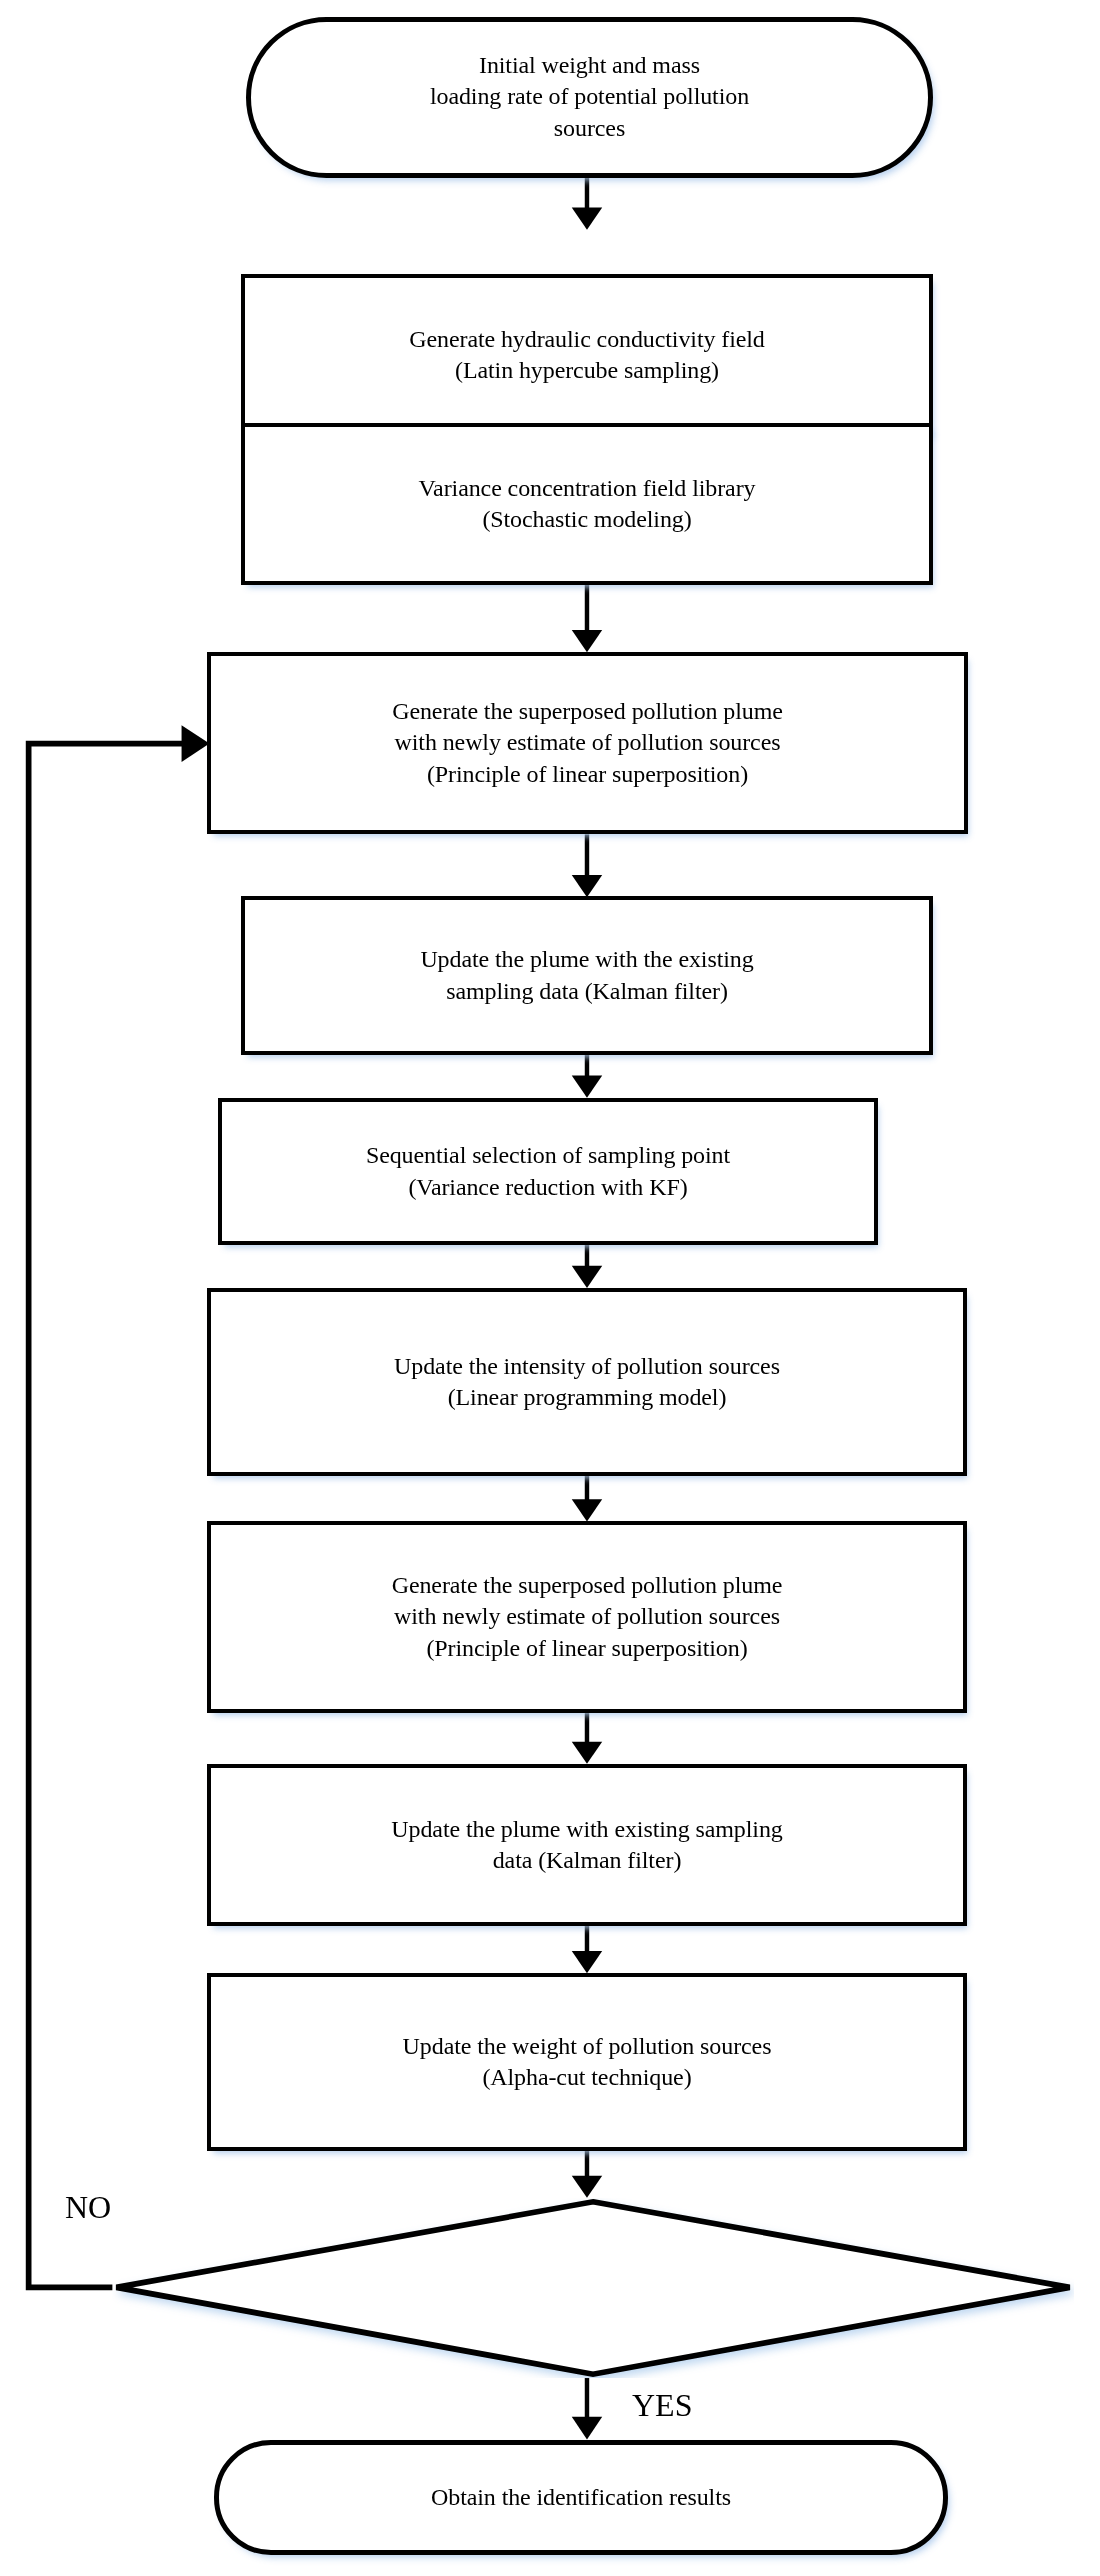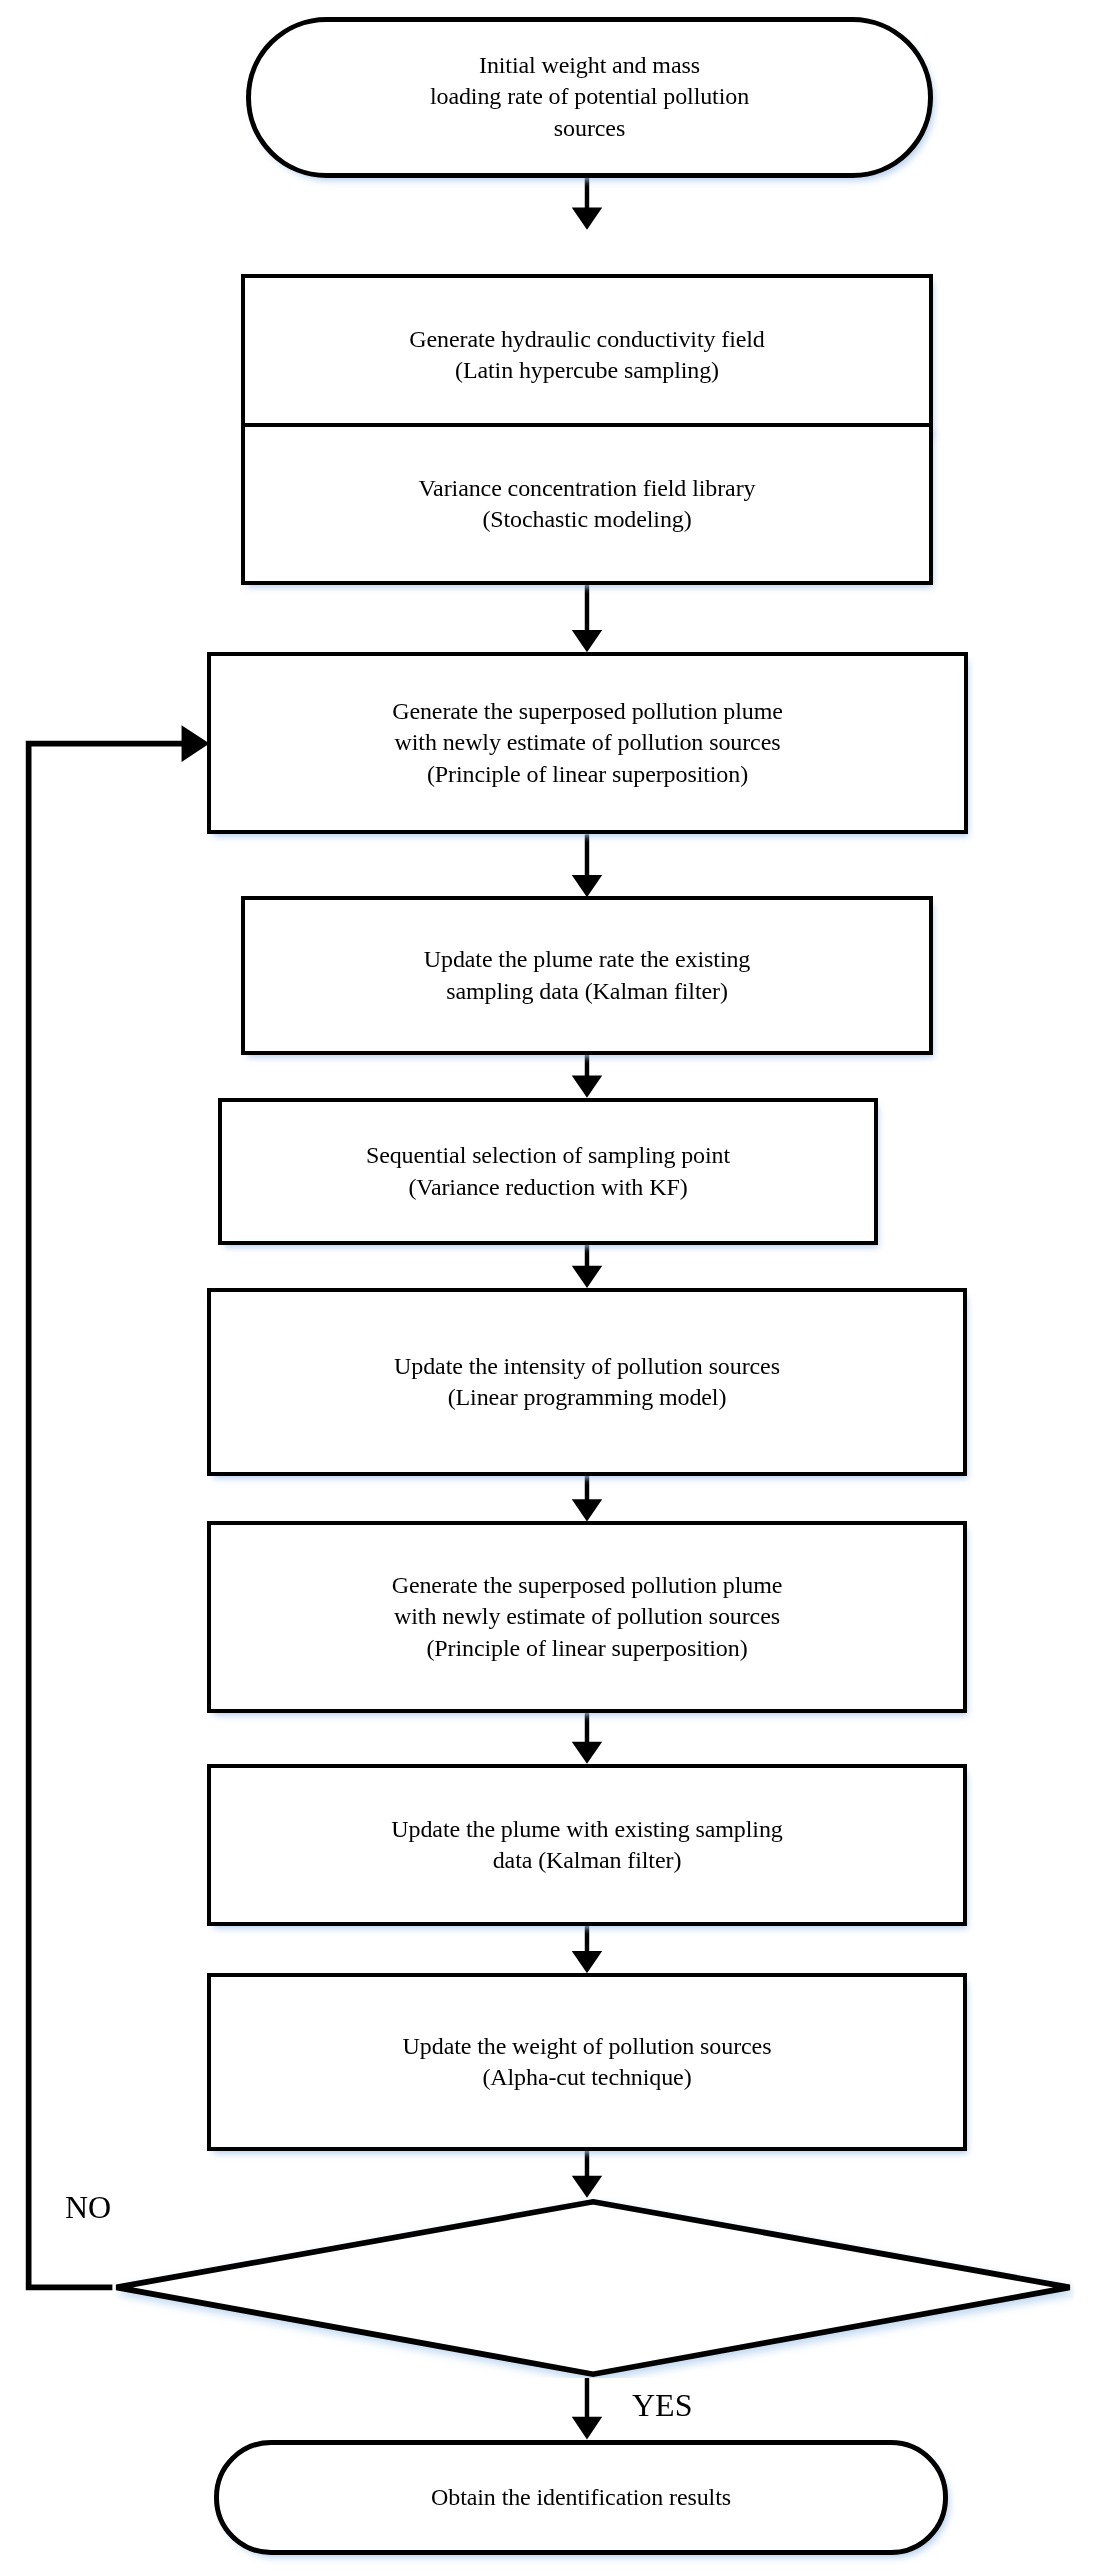--- a/index.html
+++ b/index.html
@@ -173,21 +173,21 @@
 (Stochastic modeling)</span>
   </div>
 
   <div class="node rect" style="left:207px; top:652px; width:761px; height:182px;">
     <span class="txt">Generate the superposed pollution plume
 with newly estimate of pollution sources
 (Principle  of linear superposition)</span>
   </div>
 
   <div class="node rect" style="left:241px; top:896px; width:692px; height:159px;">
-    <span class="txt">Update the plume rate the existing
+    <span class="txt">Update the plume with the existing
 sampling data (Kalman filter)</span>
   </div>
 
   <div class="node rect" style="left:218px; top:1098px; width:660px; height:147px;">
     <span class="txt">Sequential selection of sampling point
 (Variance reduction with KF)</span>
   </div>
 
   <div class="node rect" style="left:207px; top:1288px; width:760px; height:188px;">
     <span class="txt">Update the intensity of pollution sources

